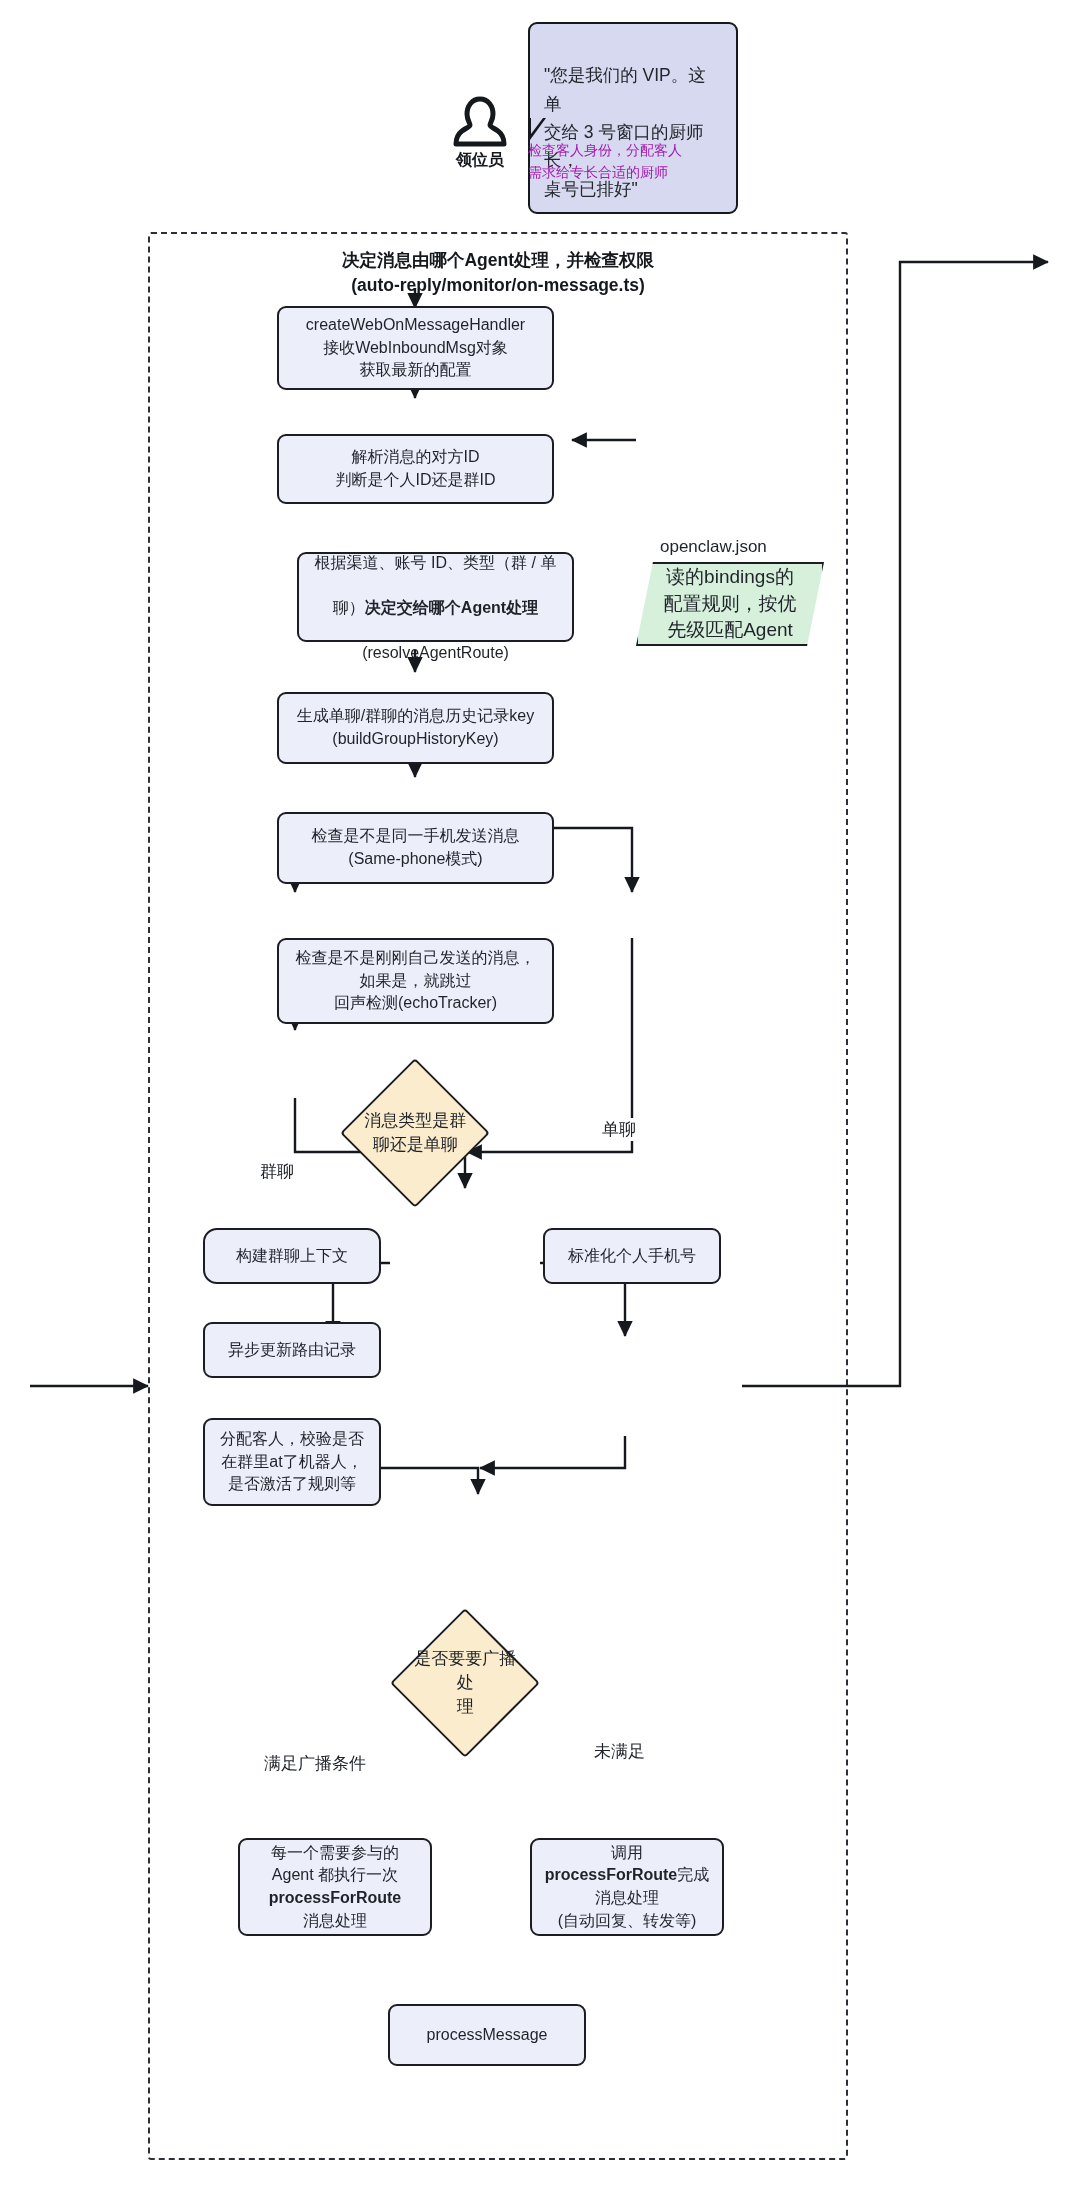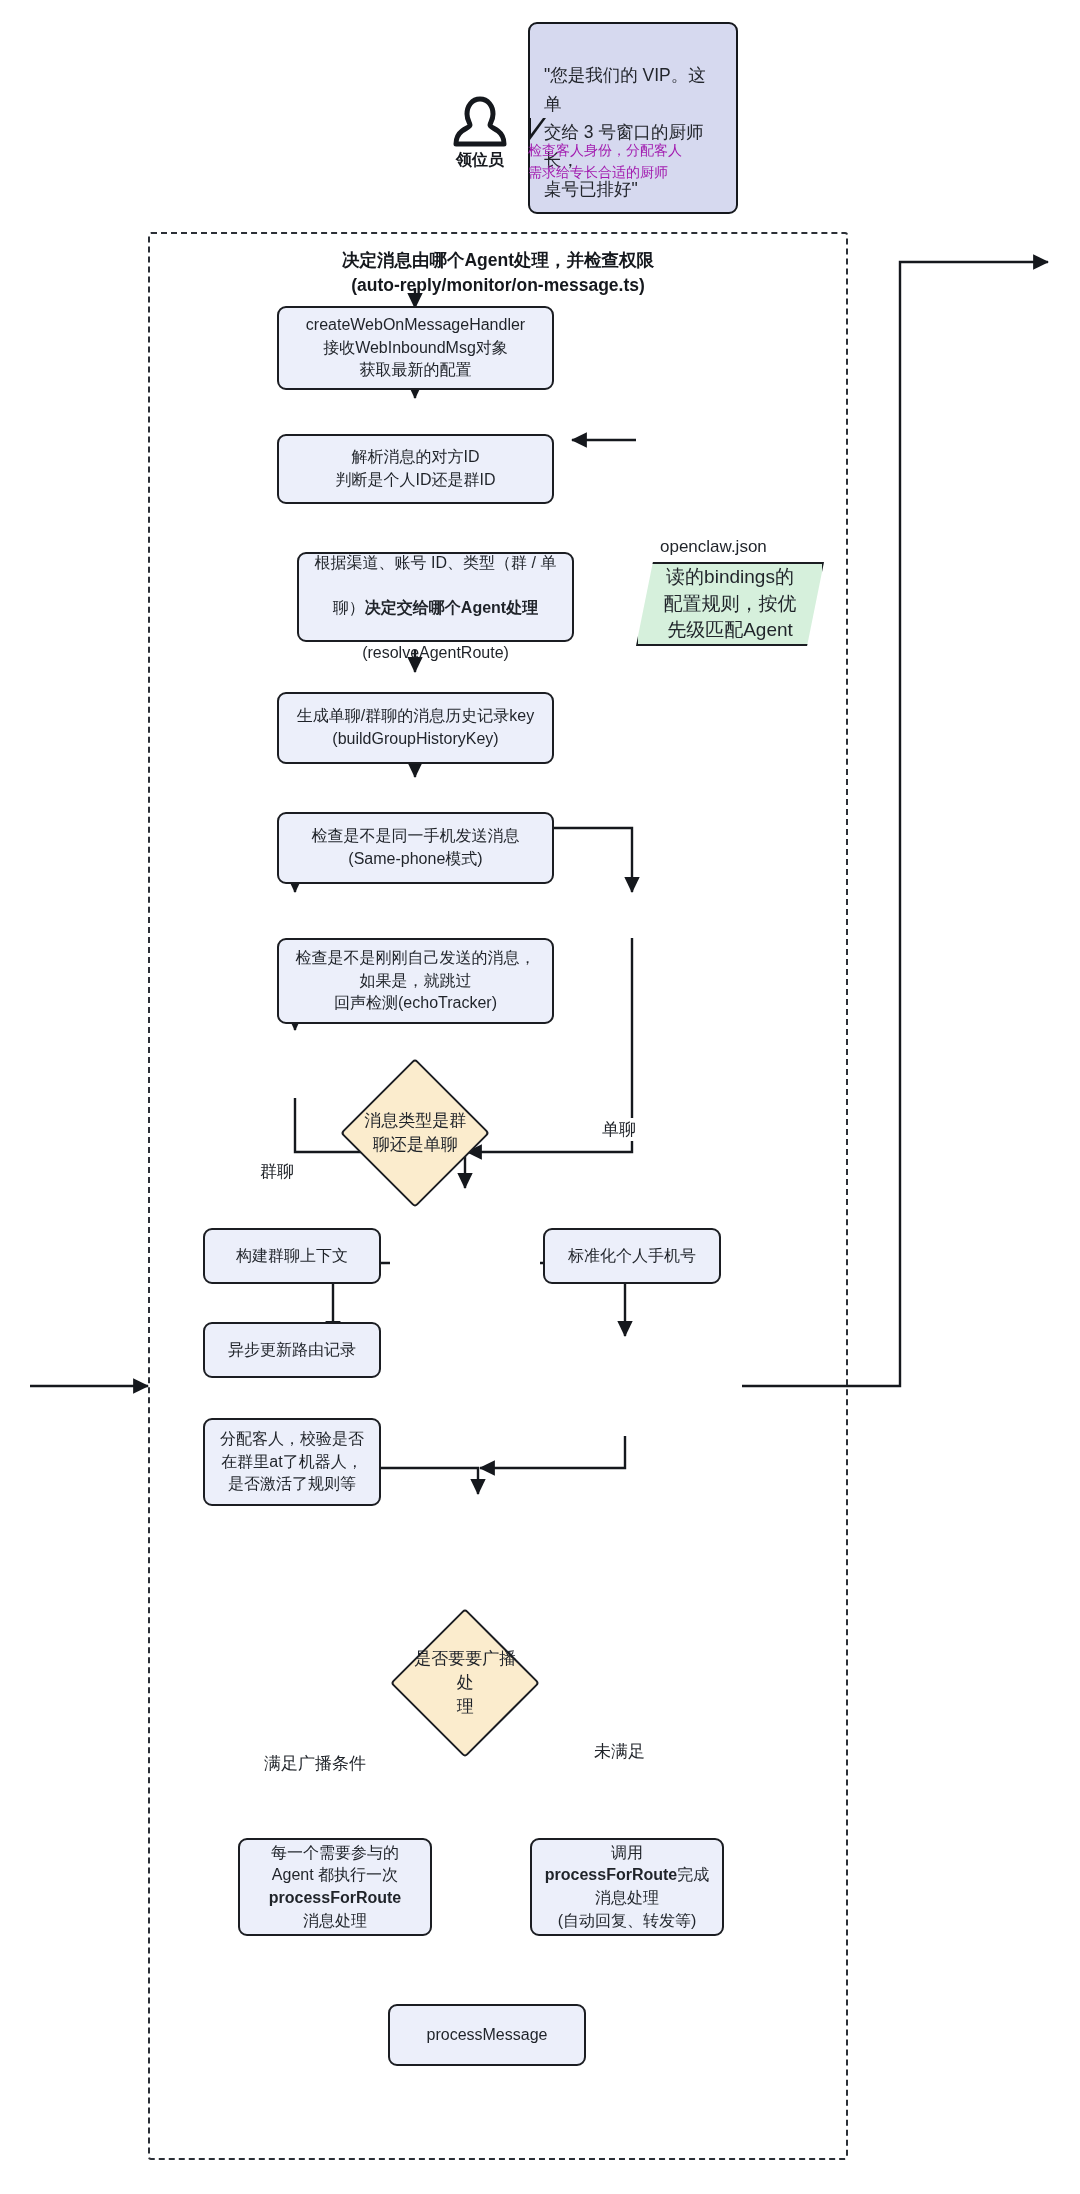--- a/index.html
+++ b/index.html
@@ -272,21 +272,21 @@
 配置规则，按优
 先级匹配Agent</div>
 
   <div class="decision" style="left:362px; top:1080px; width:106px; height:106px;">
     <span>消息类型是群
 聊还是单聊</span>
   </div>
   <div class="edge-label" style="left:258px; top:1160px;">群聊</div>
   <div class="edge-label" style="left:600px; top:1118px;">单聊</div>
 
-  <div class="node" style="left:203px; top:1228px; width:178px; height:56px;">构建群聊上下文</div>
+  <div class="node" style="left:203px; top:1228px; width:178px; height:56px;border-radius:14px;">构建群聊上下文</div>
 
   <div class="node" style="left:203px; top:1322px; width:178px; height:56px;">异步更新路由记录</div>
 
   <div class="node" style="left:203px; top:1418px; width:178px; height:88px;">分配客人，校验是否
 在群里at了机器人，
 是否激活了规则等</div>
 
   <div class="node" style="left:543px; top:1228px; width:178px; height:56px;">标准化个人手机号</div>
 
   <div class="decision" style="left:412px; top:1630px; width:106px; height:106px;">

